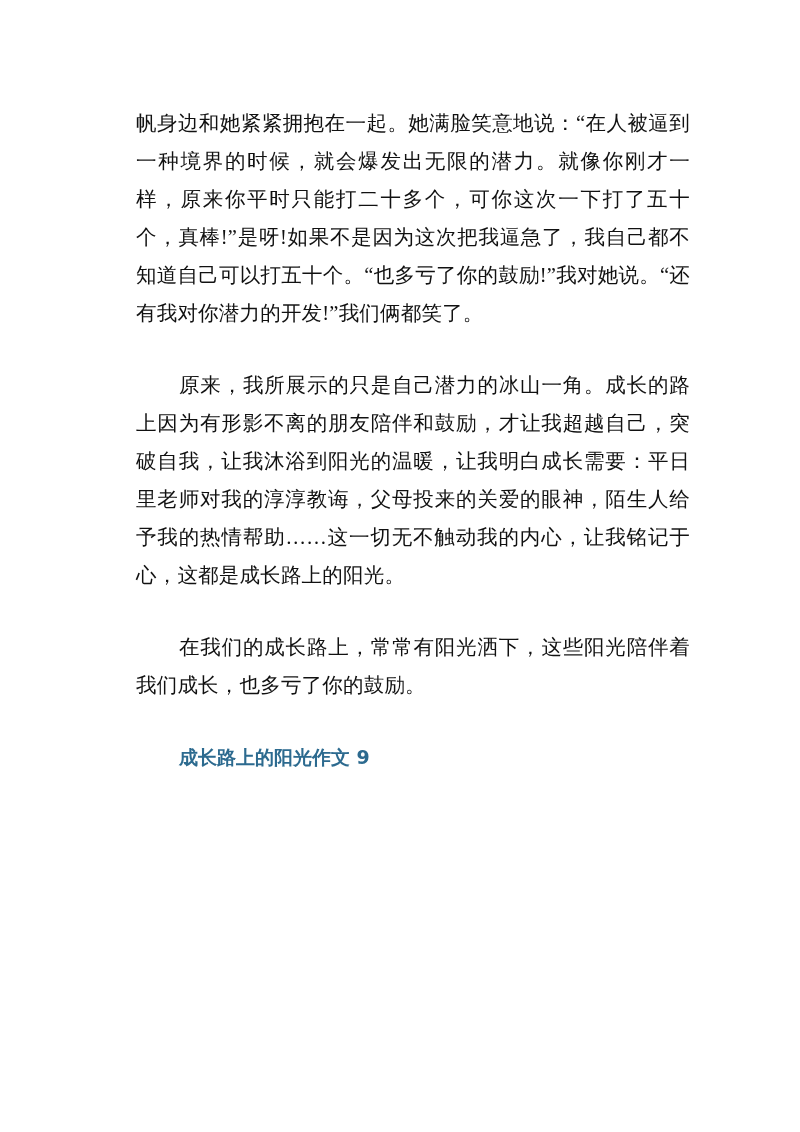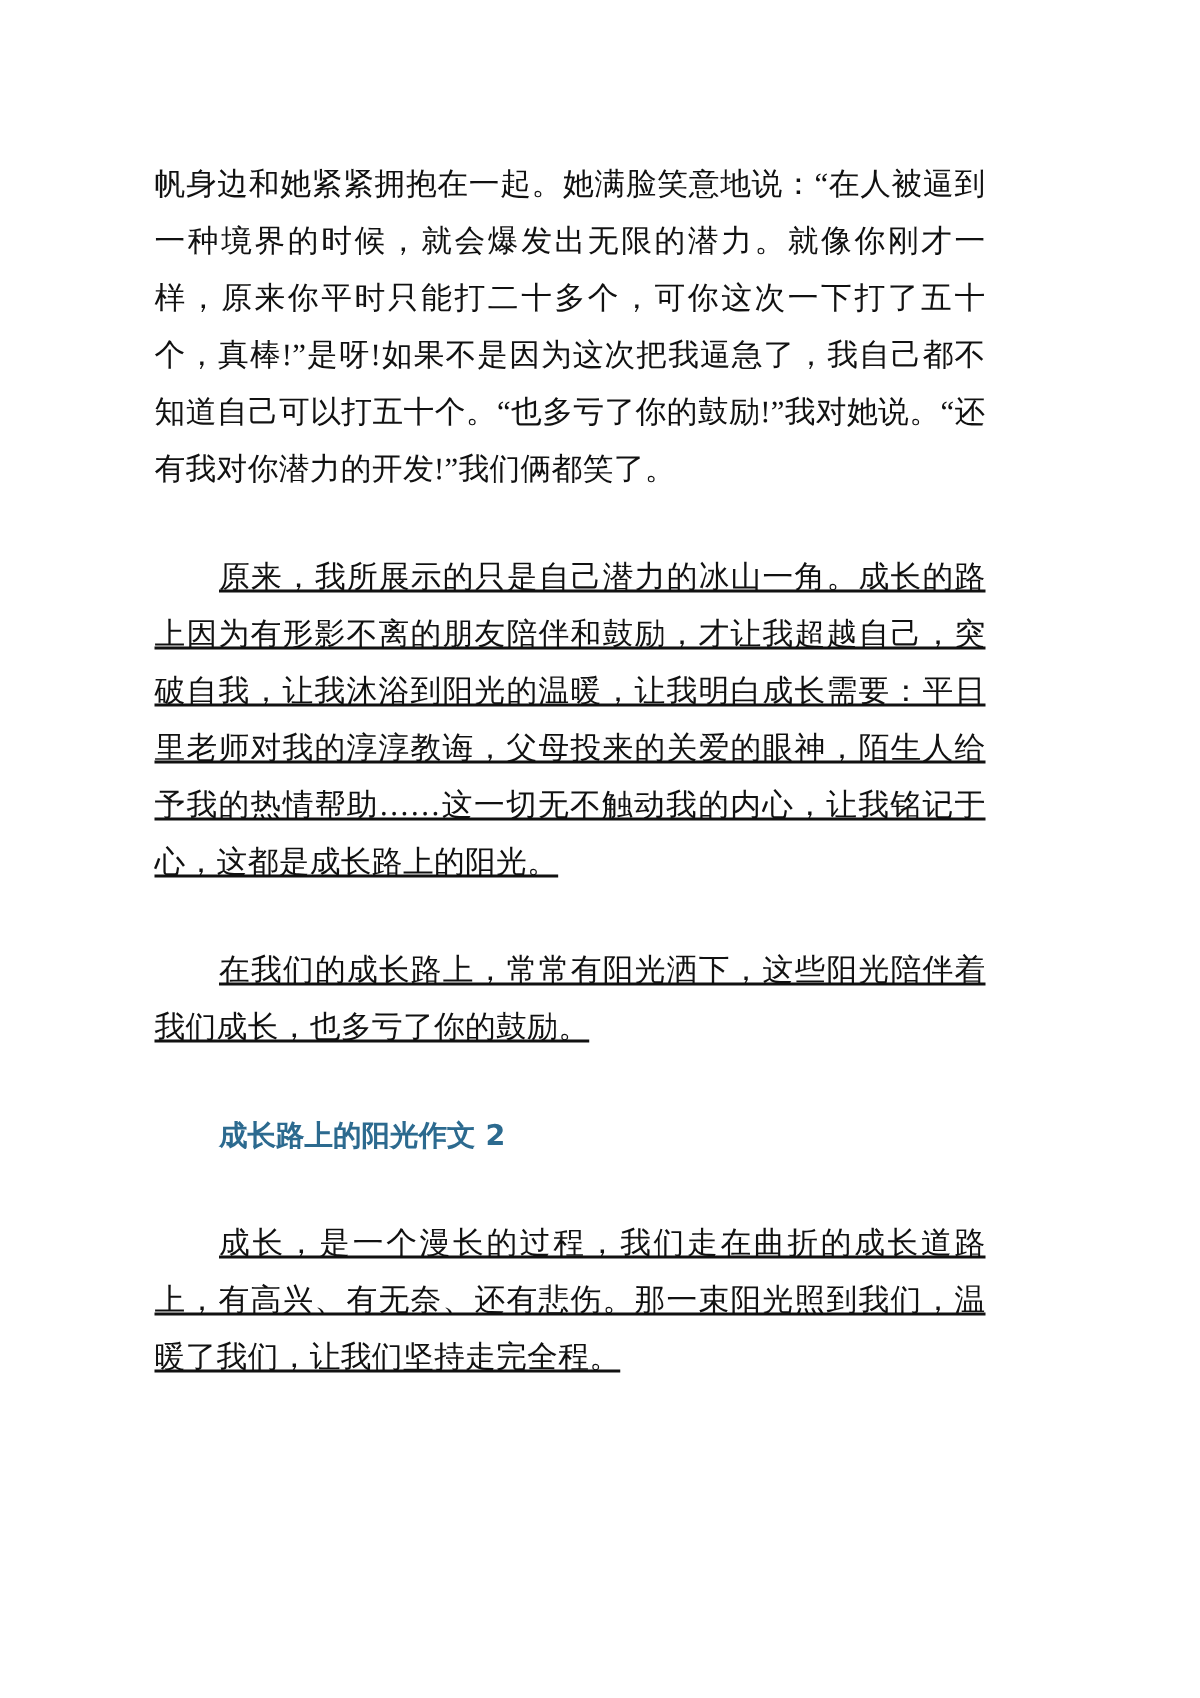--- a/index.html
+++ b/index.html
@@ -8,50 +8,48 @@
       background: #ffffff;
     }
     body {
       width: 800px;
       height: 1132px;
       position: relative;
       overflow: hidden;
     }
     .page {
       position: absolute;
-      left: 103px;
+      left: 136px;
       top: 104px;
       width: 554px;
     }
     .para {
       font-family: "Liberation Serif", "DejaVu Serif", serif;
       font-size: 20.5px;
       line-height: 38px;
       color: #111111;
       text-align: justify;
       text-justify: inter-character;
       margin: 0 0 34px 0;
       letter-spacing: 0.2px;
     }
     .para.indent {
       text-indent: 43px;
-      text-decoration: underline;
     }
     .heading {
       font-family: "DejaVu Sans", "Liberation Sans", sans-serif;
       font-weight: bold;
       font-size: 19px;
       line-height: 38px;
       color: #2c6a8f;
       margin: 0 0 34px 0;
       padding-left: 43px;
     }
   </style>
 </head>
 <body>
 
 <div class="page">
   <p class="para">帆身边和她紧紧拥抱在一起。她满脸笑意地说：“在人被逼到一种境界的时候，就会爆发出无限的潜力。就像你刚才一样，原来你平时只能打二十多个，可你这次一下打了五十个，真棒!”是呀!如果不是因为这次把我逼急了，我自己都不知道自己可以打五十个。“也多亏了你的鼓励!”我对她说。“还有我对你潜力的开发!”我们俩都笑了。</p>
   <p class="para indent">原来，我所展示的只是自己潜力的冰山一角。成长的路上因为有形影不离的朋友陪伴和鼓励，才让我超越自己，突破自我，让我沐浴到阳光的温暖，让我明白成长需要：平日里老师对我的淳淳教诲，父母投来的关爱的眼神，陌生人给予我的热情帮助……这一切无不触动我的内心，让我铭记于心，这都是成长路上的阳光。</p>
   <p class="para indent">在我们的成长路上，常常有阳光洒下，这些阳光陪伴着我们成长，也多亏了你的鼓励。</p>
-  <h2 class="heading">成长路上的阳光作文 2</h2>
-  <p class="para indent">成长，是一个漫长的过程，我们走在曲折的成长道路上，有高兴、有无奈、还有悲伤。那一束阳光照到我们，温暖了我们，让我们坚持走完全程。</p>
+  <h2 class="heading">成长路上的阳光作文 9</h2>
 </div>
 
 </body></html>

